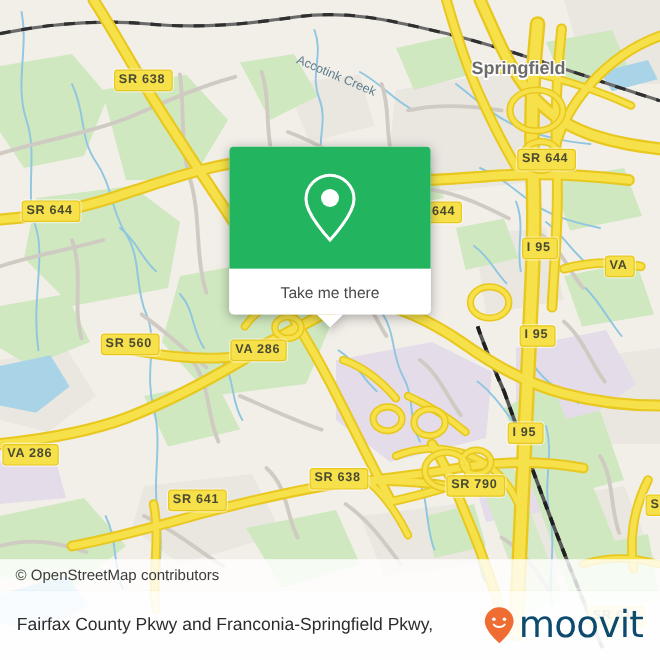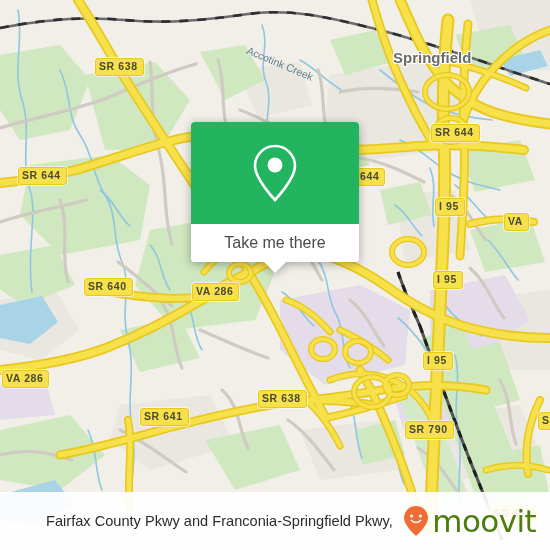--- a/index.html
+++ b/index.html
@@ -83,21 +83,21 @@
   }
   #popup-footer {
     height: 38px;
     background: #ffffff;
     display: flex;
     align-items: center;
     justify-content: center;
   }
   #popup-footer-label {
     color: #4a4a4a;
-    font-size: 16px;
+    font-size: 13px;
     font-family: "Liberation Sans", sans-serif;
   }
   #popup-tail {
     position: absolute;
     left: 50%;
     top: 140px;
     margin-left: -11px;
     width: 0; height: 0;
     border-left: 11px solid transparent;
     border-right: 11px solid transparent;
@@ -123,41 +123,40 @@
 
   
   #footer-bar {
     position: absolute;
     left: 0; top: 492px;
     width: 550px; height: 58px;
     background: rgba(255,255,255,0.92);
     display: flex;
     align-items: center;
     z-index: 60;
-    padding-left: 32px;
   }
   #footer-text {
     flex: 1;
     padding-left: 14px;
     padding-right: 4px;
     font-size: 14.6px;
     line-height: 20px;
     color: #2c2c2c;
     font-family: "Liberation Sans", sans-serif;
   }
   #moovit-logo {
     display: flex;
     align-items: center;
     padding-right: 14px;
     gap: 3px;
   }
   #moovit-pin { width: 26px; height: 32px; flex: none; }
   #moovit-word {
     font-size: 31px;
-    color: #4d7c0f;
+    color: #0c4a6e;
     letter-spacing: -0.6px;
     line-height: 1;
     font-family: "DejaVu Sans", sans-serif;
     font-weight: 400;
   }
 </style>
 </head>
 <body>
 
 <div id="root">
@@ -378,51 +377,54 @@
         <path id="creek-path" d="M248,46 C268,58 288,72 312,84" fill="none" stroke="none"></path>
       </g>
     </svg>
 
     <div class="creek-label" style="left:250px; top:44px; transform: rotate(23deg); transform-origin: left top;">Accotink Creek</div>
 
     <div class="place-label" style="left:393px; top:49px;font-weight:bold;">Springfield</div>
 
     <div class="shield" style="left:95px;  top:58px;">SR 638</div>
     <div class="shield" style="left:18px;  top:167px;">SR 644</div>
-    <div class="shield" style="left:84px;  top:278px;">SR 640</div>
+    <div class="shield" style="left:84px;  top:278px;">SR 560</div>
     <div class="shield" style="left:2px;   top:370px;">VA 286</div>
     <div class="shield" style="left:140px; top:408px;">SR 641</div>
     <div class="shield" style="left:192px; top:283px;">VA 286</div>
     <div class="shield" style="left:258px; top:390px;">SR 638</div>
     <div class="shield" style="left:356px; top:140px;margin-top:28px;">644</div>
     <div class="shield" style="left:431px; top:124px;">SR 644</div>
     <div class="shield" style="left:435px; top:198px;">I 95</div>
     <div class="shield" style="left:433px; top:271px;">I 95</div>
     <div class="shield" style="left:423px; top:352px;">I 95</div>
     <div class="shield" style="left:504px; top:213px;">VA</div>
-    <div class="shield" style="left:372px; top:421px;margin-left:33px;">SR 790</div>
+    <div class="shield" style="left:372px; top:396px;">SR 790</div>
     <div class="shield" style="left:538px; top:412px;">SR</div>
     <div class="shield" style="left:490px; top:505px;">SR 611</div>
   </div>
 
   <div id="popup-card">
     <div id="popup-inner">
       <div id="popup-header">
         <svg width="52" height="62" viewBox="0 0 52 62">
           <path d="M26 4 C15 4 6 13 6 24 C6 37 26 58 26 58 C26 58 46 37 46 24 C46 13 37 4 26 4 Z" fill="none" stroke="#ffffff" stroke-width="2.6"></path>
           <circle cx="26" cy="23" r="7.5" fill="#ffffff"></circle>
         </svg>
       </div>
       <div id="popup-footer">
         <span id="popup-footer-label">Take me there</span>
       </div>
     </div>
     <div id="popup-tail"></div>
   </div>
 
+  <div id="attribution">
+    <span id="attribution-text">© OpenStreetMap contributors</span>
+  </div>
 
   <div id="footer-bar">
     <div id="footer-text">
       <span>Fairfax County Pkwy and Franconia-Springfield Pkwy,</span><br>
     </div>
     <div id="moovit-logo">
       <svg id="moovit-pin" viewBox="0 0 26 32">
         <path d="M13 1 C6.4 1 1 6.3 1 12.8 C1 21 13 31 13 31 C13 31 25 21 25 12.8 C25 6.3 19.6 1 13 1 Z" fill="#ef6c33"></path>
         <circle cx="8.6" cy="11" r="1.5" fill="#ffffff"></circle>
         <circle cx="17.4" cy="11" r="1.5" fill="#ffffff"></circle>

